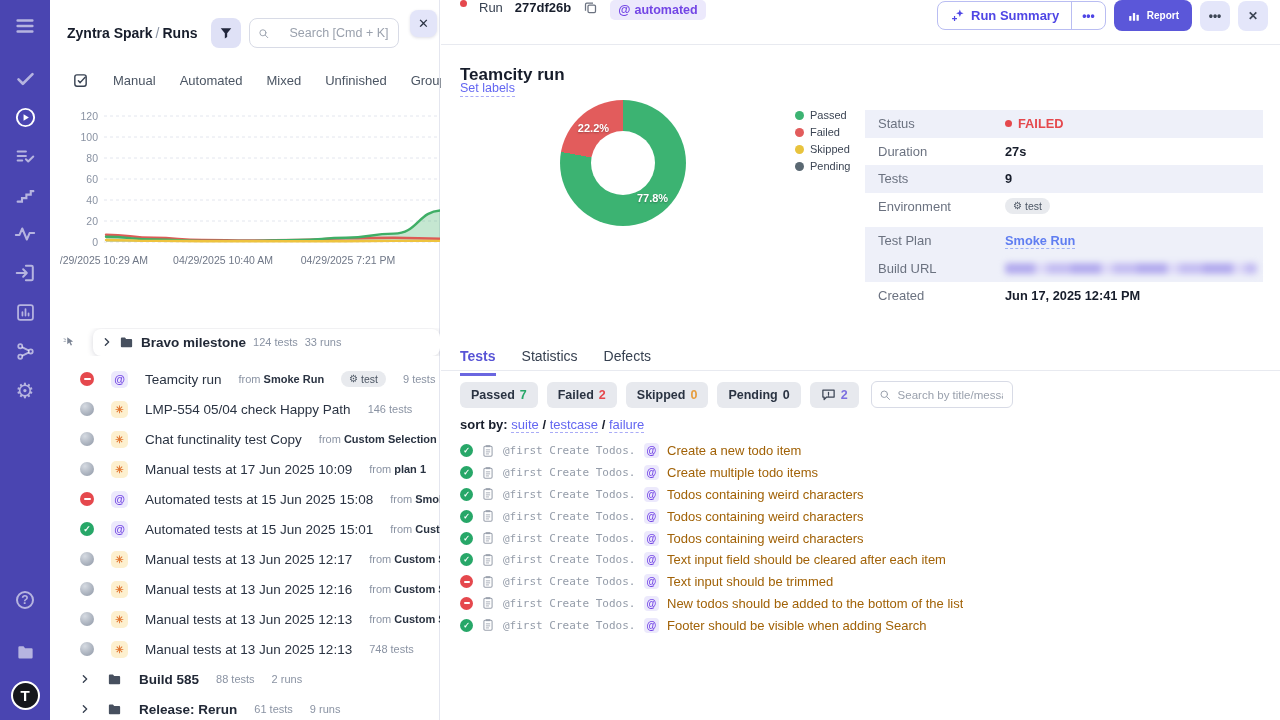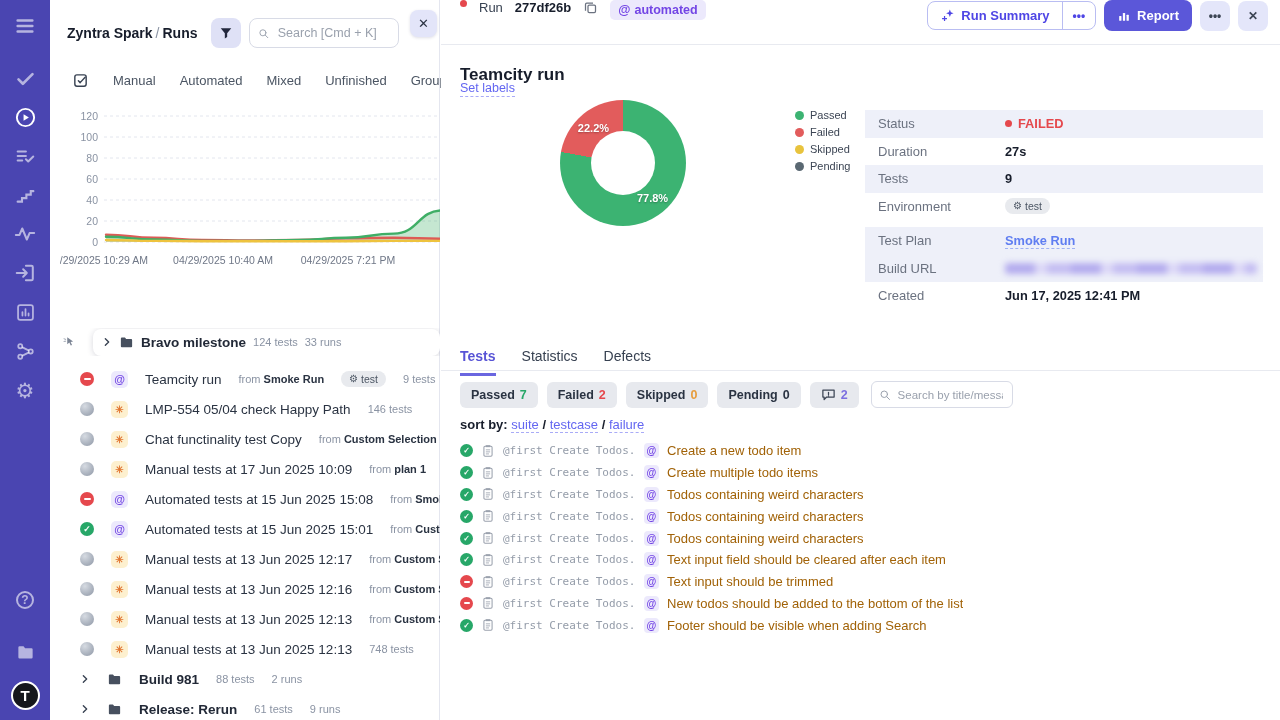--- a/index.html
+++ b/index.html
@@ -25,21 +25,21 @@
   .left-panel{position:absolute;left:50px;top:0;width:390px;height:720px;background:#fff;
               border-right:1px solid #e4e6ef;}
   .lp-header{position:absolute;left:17px;top:18px;display:flex;align-items:center;gap:8px;}
   .bc{font-size:14px;font-weight:700;color:#171d2b;white-space:nowrap;}
   .bc .sep{color:#8a93a3;font-weight:400;padding:0 3px;}
   .filter-btn{width:30px;height:30px;border-radius:8px;background:#dfe1f6;color:#23283d;
               display:flex;align-items:center;justify-content:center;cursor:pointer;margin-left:6px;}
   .search-box{width:150px;height:30px;border:1px solid #d8dbe6;border-radius:8px;background:#fff;
               display:flex;align-items:center;padding:0 8px;gap:6px;color:#9aa1ad;}
   .search-box input{border:none;outline:none;width:100%;font-size:12.5px;color:#2a3342;
-                    font-family:"Liberation Sans",sans-serif;background:transparent;}
+                    font-family:"Liberation Sans",sans-serif;background:transparent;text-align:right;}
   .search-box input::placeholder{color:#9aa1ad;}
   .lp-close{position:absolute;left:360px;top:10px;width:27px;height:27px;border-radius:8px;
             background:#e3e5f9;box-shadow:0 1px 3px rgba(40,40,90,.15);display:flex;align-items:center;
             justify-content:center;font-size:13px;color:#2a3342;cursor:pointer;z-index:5;}
   .lp-tabs{position:absolute;left:22px;top:72px;display:flex;align-items:center;gap:24px;
            font-size:13px;color:#4b5563;}
   .lp-tab{cursor:pointer;}
   .lp-tab-icon{color:#374151;display:flex;cursor:pointer;}
   
   .trend{position:absolute;left:10px;top:96px;width:380px;height:182px;overflow:hidden;}
@@ -84,21 +84,21 @@
   .auto-badge{display:flex;align-items:center;gap:4px;background:#ece9fc;border-radius:5px;
               padding:3px 8px;font-size:12.5px;font-weight:600;color:#7345e5;cursor:pointer;}
   .auto-badge .at{font-weight:700;}
   .rp-actions{margin-left:auto;display:flex;align-items:center;gap:8px;}
   .btn-group{display:flex;border:1px solid #b9bdf2;border-radius:8px;background:#fff;overflow:hidden;}
   .btn-sum{padding:6px 12px;color:#4f46e5;font-size:13px;font-weight:600;display:flex;gap:6px;
            align-items:center;cursor:pointer;}
   .btn-dots-in{padding:6px 10px;border-left:1px solid #b9bdf2;color:#4f46e5;font-size:12px;
                font-weight:700;cursor:pointer;display:flex;align-items:center;}
   .btn-report{background:#5b57d9;color:#fff;border:none;border-radius:8px;padding:0 13px;height:31px;
-              font-size:13px;font-weight:600;display:flex;gap:6px;align-items:center;cursor:pointer;
+              font-size:10px;font-weight:600;display:flex;gap:6px;align-items:center;cursor:pointer;
               font-family:"Liberation Sans",sans-serif;}
   .btn-sq{width:30px;height:30px;border-radius:8px;background:#e4e6fa;color:#3c4554;display:flex;
           align-items:center;justify-content:center;font-size:12px;font-weight:700;cursor:pointer;}
   .rp-title{position:absolute;left:19px;top:54px;font-size:17px;font-weight:700;color:#171d2b;}
   .set-labels{position:absolute;left:19px;top:81px;font-size:12.5px;color:#6366f1;cursor:pointer;
               border-bottom:1px dashed rgba(99,102,241,.55);padding-bottom:1px;}
   
   .donut-wrap{position:absolute;left:119px;top:100px;width:126px;height:126px;}
   .donut{width:126px;height:126px;border-radius:50%;}
   .donut-hole{position:absolute;left:31px;top:31px;width:64px;height:64px;border-radius:50%;background:#fff;}
@@ -378,21 +378,21 @@
           <span class="chev">
             <svg viewBox="0 0 24 24" width="10" height="10" fill="none" stroke="currentColor" stroke-width="3.2" stroke-linecap="round" stroke-linejoin="round">
               <path d="M8 4l8 8-8 8"></path>
             </svg>
           </span>
           <span class="fold">
             <svg viewBox="0 0 24 24" width="15" height="15" fill="currentColor">
               <path d="M3 5.5A1.5 1.5 0 0 1 4.5 4h5l2 2.5h8A1.5 1.5 0 0 1 21 8v10a1.5 1.5 0 0 1-1.5 1.5h-15A1.5 1.5 0 0 1 3 18z"></path>
             </svg>
           </span>
-          <span class="f-name">Build 981</span>
+          <span class="f-name">Build 585</span>
           <span class="meta">88 tests</span>
           <span class="meta">2 runs</span>
         </div>
         <div class="lp-row folder-row">
           <span class="chev">
             <svg viewBox="0 0 24 24" width="10" height="10" fill="none" stroke="currentColor" stroke-width="3.2" stroke-linecap="round" stroke-linejoin="round">
               <path d="M8 4l8 8-8 8"></path>
             </svg>
           </span>
           <span class="fold">

